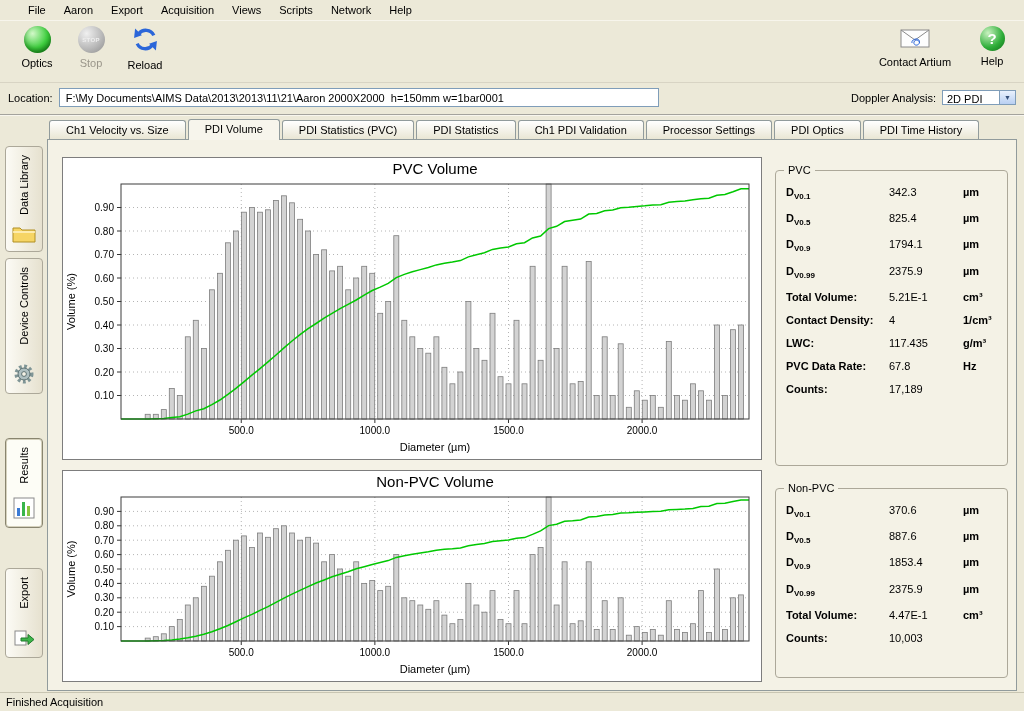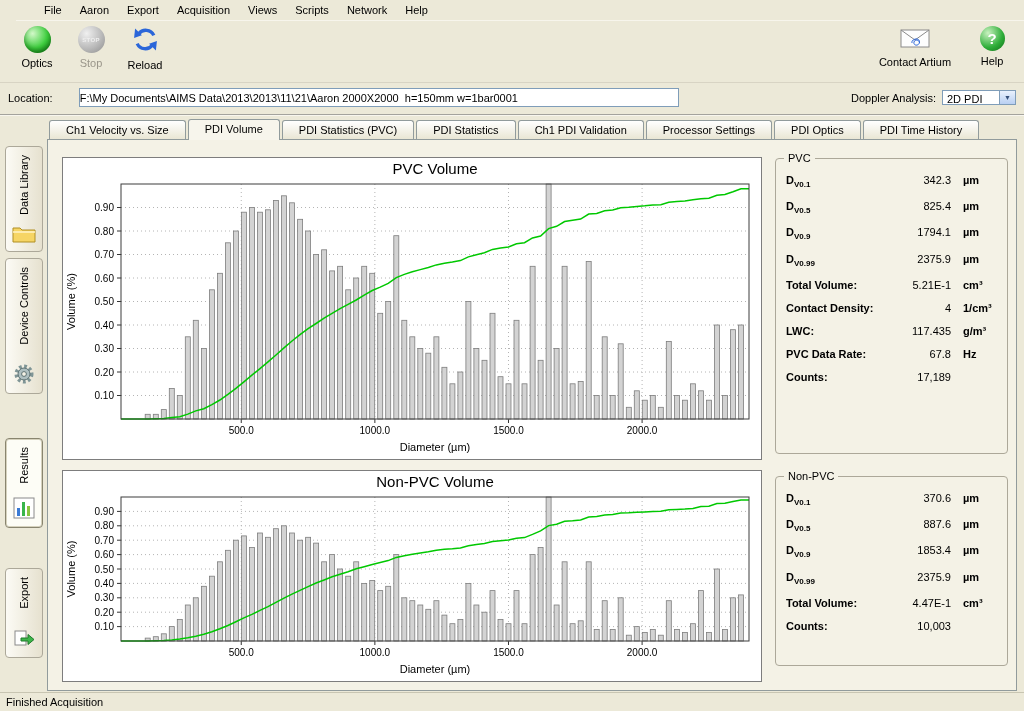--- a/index.html
+++ b/index.html
@@ -6,35 +6,35 @@
   html,body { width:1024px; height:711px; }
   body {
     position: relative;
     background: #ece9d8;
     font-family: "Liberation Sans", sans-serif;
     font-size: 11px;
     color: #000;
     overflow: hidden;
   }
   
-  .menu-bar { display:flex; gap:2px; padding:2px 20px; border-bottom:1px solid #f7f5ec;margin-left:16px; }
+  .menu-bar { display:flex; gap:2px; padding:2px 20px; border-bottom:1px solid #f7f5ec; }
   .menu-item { padding:2px 8px; cursor:default; }
   
   .toolbar { position:relative; height:62px; display:flex; align-items:flex-start; padding:5px 10px 0; border-bottom:1px solid #d8d4c4; }
   .tool-btn { display:flex; flex-direction:column; align-items:center; width:54px; gap:4px; cursor:default; }
   .tool-label { font-size:11px; }
   .tool-label.disabled { color:#9a968a; }
   .sphere { width:27px; height:27px; border-radius:50%; display:flex; align-items:center; justify-content:center; }
   .sphere.start { background: radial-gradient(circle at 32% 28%, #d2f8c8, #3fcf3f 55%, #0f7a12); box-shadow: inset 0 -3px 5px rgba(0,60,0,.45); }
   .sphere.stop  { background: radial-gradient(circle at 32% 28%, #f0f0f0, #b8b8b8 58%, #8c8c8c); color:#eee; font-size:6px; font-weight:bold; letter-spacing:.3px; }
   .sphere.help  { width:25px; height:25px; background: radial-gradient(circle at 32% 28%, #c9f2c0, #2fae3a 58%, #0c6d14); color:#fff; font-size:15px; font-weight:bold; }
   .toolbar-right { position:absolute; right:14px; top:5px; display:flex; gap:20px; }
   
   .location-row { display:flex; align-items:center; gap:6px; padding:5px 8px 7px; border-bottom:2px groove #f8f6ee; }
-  .location-input { width:600px; height:19px; border:1px solid #7f9db9; background:#fff; font-family:"Liberation Sans",sans-serif; font-size:11px; padding:1px 0;margin-left:20px; }
+  .location-input { width:600px; height:19px; border:1px solid #7f9db9; background:#fff; font-family:"Liberation Sans",sans-serif; font-size:11px; padding:1px 6px; }
   .loc-spacer { flex:1; }
   .combo { display:flex; align-items:stretch; border:1px solid #7f9db9; background:#fff; height:15px; width:74px; cursor:default; }
   .combo-value { flex:1; padding:2px 4px; white-space:nowrap; }
   .combo-arrow { width:16px; background:linear-gradient(#e9f1fd,#b9d0f2); border-left:1px solid #7f9db9; display:flex; align-items:center; justify-content:center; font-size:7px; color:#35507a; }
   
   .sidebar { position:absolute; left:5px; top:146px; width:40px; height:530px; }
   .side-tab { position:absolute; left:0; width:38px; border:1px solid #aca899; border-radius:4px;
     background:linear-gradient(to right,#fcfbf5,#e6e1cf); display:flex; flex-direction:column;
     align-items:center; justify-content:space-between; padding:8px 0 6px; cursor:default; }
   .side-tab.active { background:#fdfdf6; border-color:#89856f; box-shadow:0 0 0 1px #d6d2bd inset; }
@@ -45,28 +45,28 @@
   .tab-bar { display:flex; align-items:flex-end; height:21px; padding:0 2px; }
   .tab { border:1px solid #919b9c; border-bottom:none; border-radius:3px 3px 0 0; padding:3px 16px;
     background:linear-gradient(#ffffff,#e9e6d4); margin-right:2px; white-space:nowrap; cursor:default; position:relative; z-index:1; }
   .tab.active { background:#f7f5ec; padding-bottom:5px; margin-bottom:-1px; z-index:3; }
   .content { position:absolute; top:21px; left:0; right:0; bottom:0; border:1px solid #919b9c; background:#f4f2e6; }
   .chart-box { position:absolute; left:14px; width:700px; background:#fff; border:1px solid #7d7d7d; }
   .chart-box.top { top:17px; height:303px; }
   .chart-box.bottom { top:330px; height:212px; }
   svg.chart { display:block; font-family:"Liberation Sans",sans-serif; }
   
-  fieldset.stats { position:absolute; left:727px; width:233px; border:1px solid #aca899; border-radius:4px; padding:4px 2px 2px; }
+  fieldset.stats { position:absolute; left:727px; width:233px; border:1px solid #aca899; border-radius:4px; padding:4px 2px 2px;margin-top:12px; }
   fieldset.stats legend { font-size:11px; padding:0 4px; margin-left:6px; }
   fieldset.pvc { top:12px; height:302px; }
   fieldset.nonpvc { top:330px; height:196px; }
   .stat-row { display:flex; align-items:baseline; padding:6px 8px 5px; }
   .stat-label { font-weight:bold; flex:1; white-space:nowrap; }
   .stat-label sub { font-size:8px; font-weight:bold; }
-  .stat-value { min-width:62px; text-align:right; }
+  .stat-value { min-width:62px; text-align:left; }
   .stat-unit { width:46px; padding-left:12px; font-weight:bold; }
   
   .status-bar { position:absolute; left:0; bottom:0; width:100%; height:19px; border-top:1px solid #c8c5b2; padding:3px 6px; background:#ece9d8; }
 </style>
 </head>
 <body>
 
 <div class="menu-bar">
     <span class="menu-item">File</span>
     <span class="menu-item">Aaron</span>

